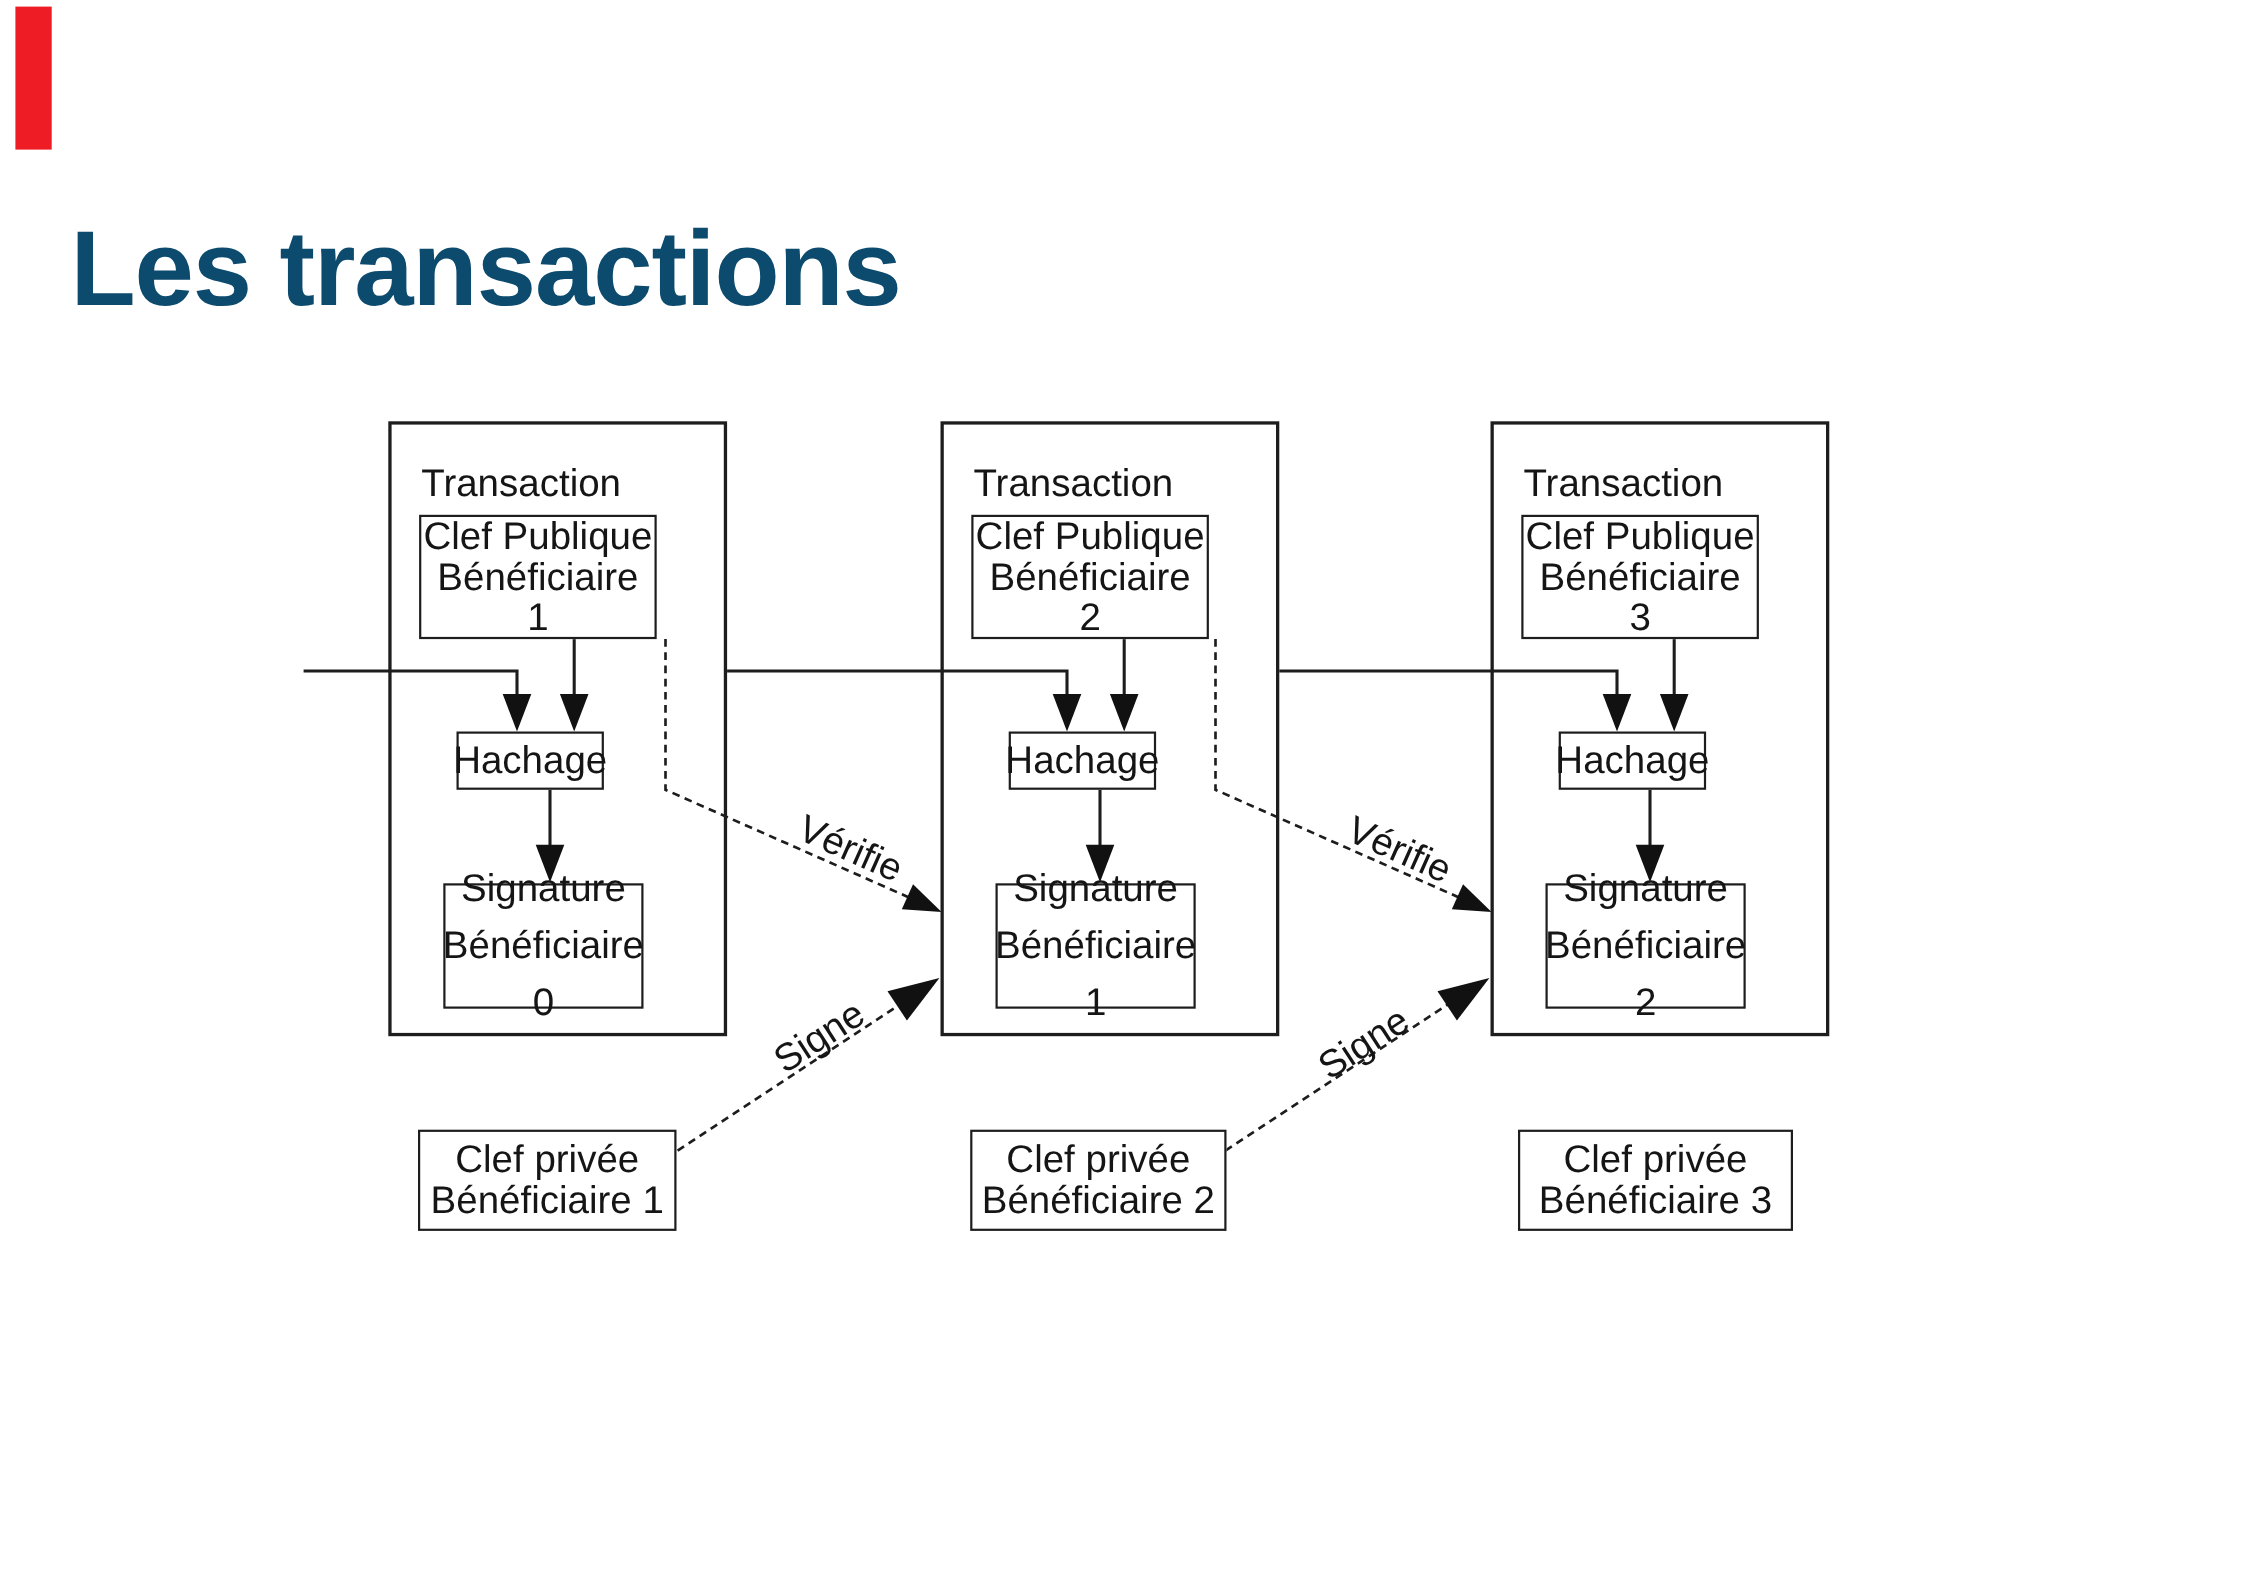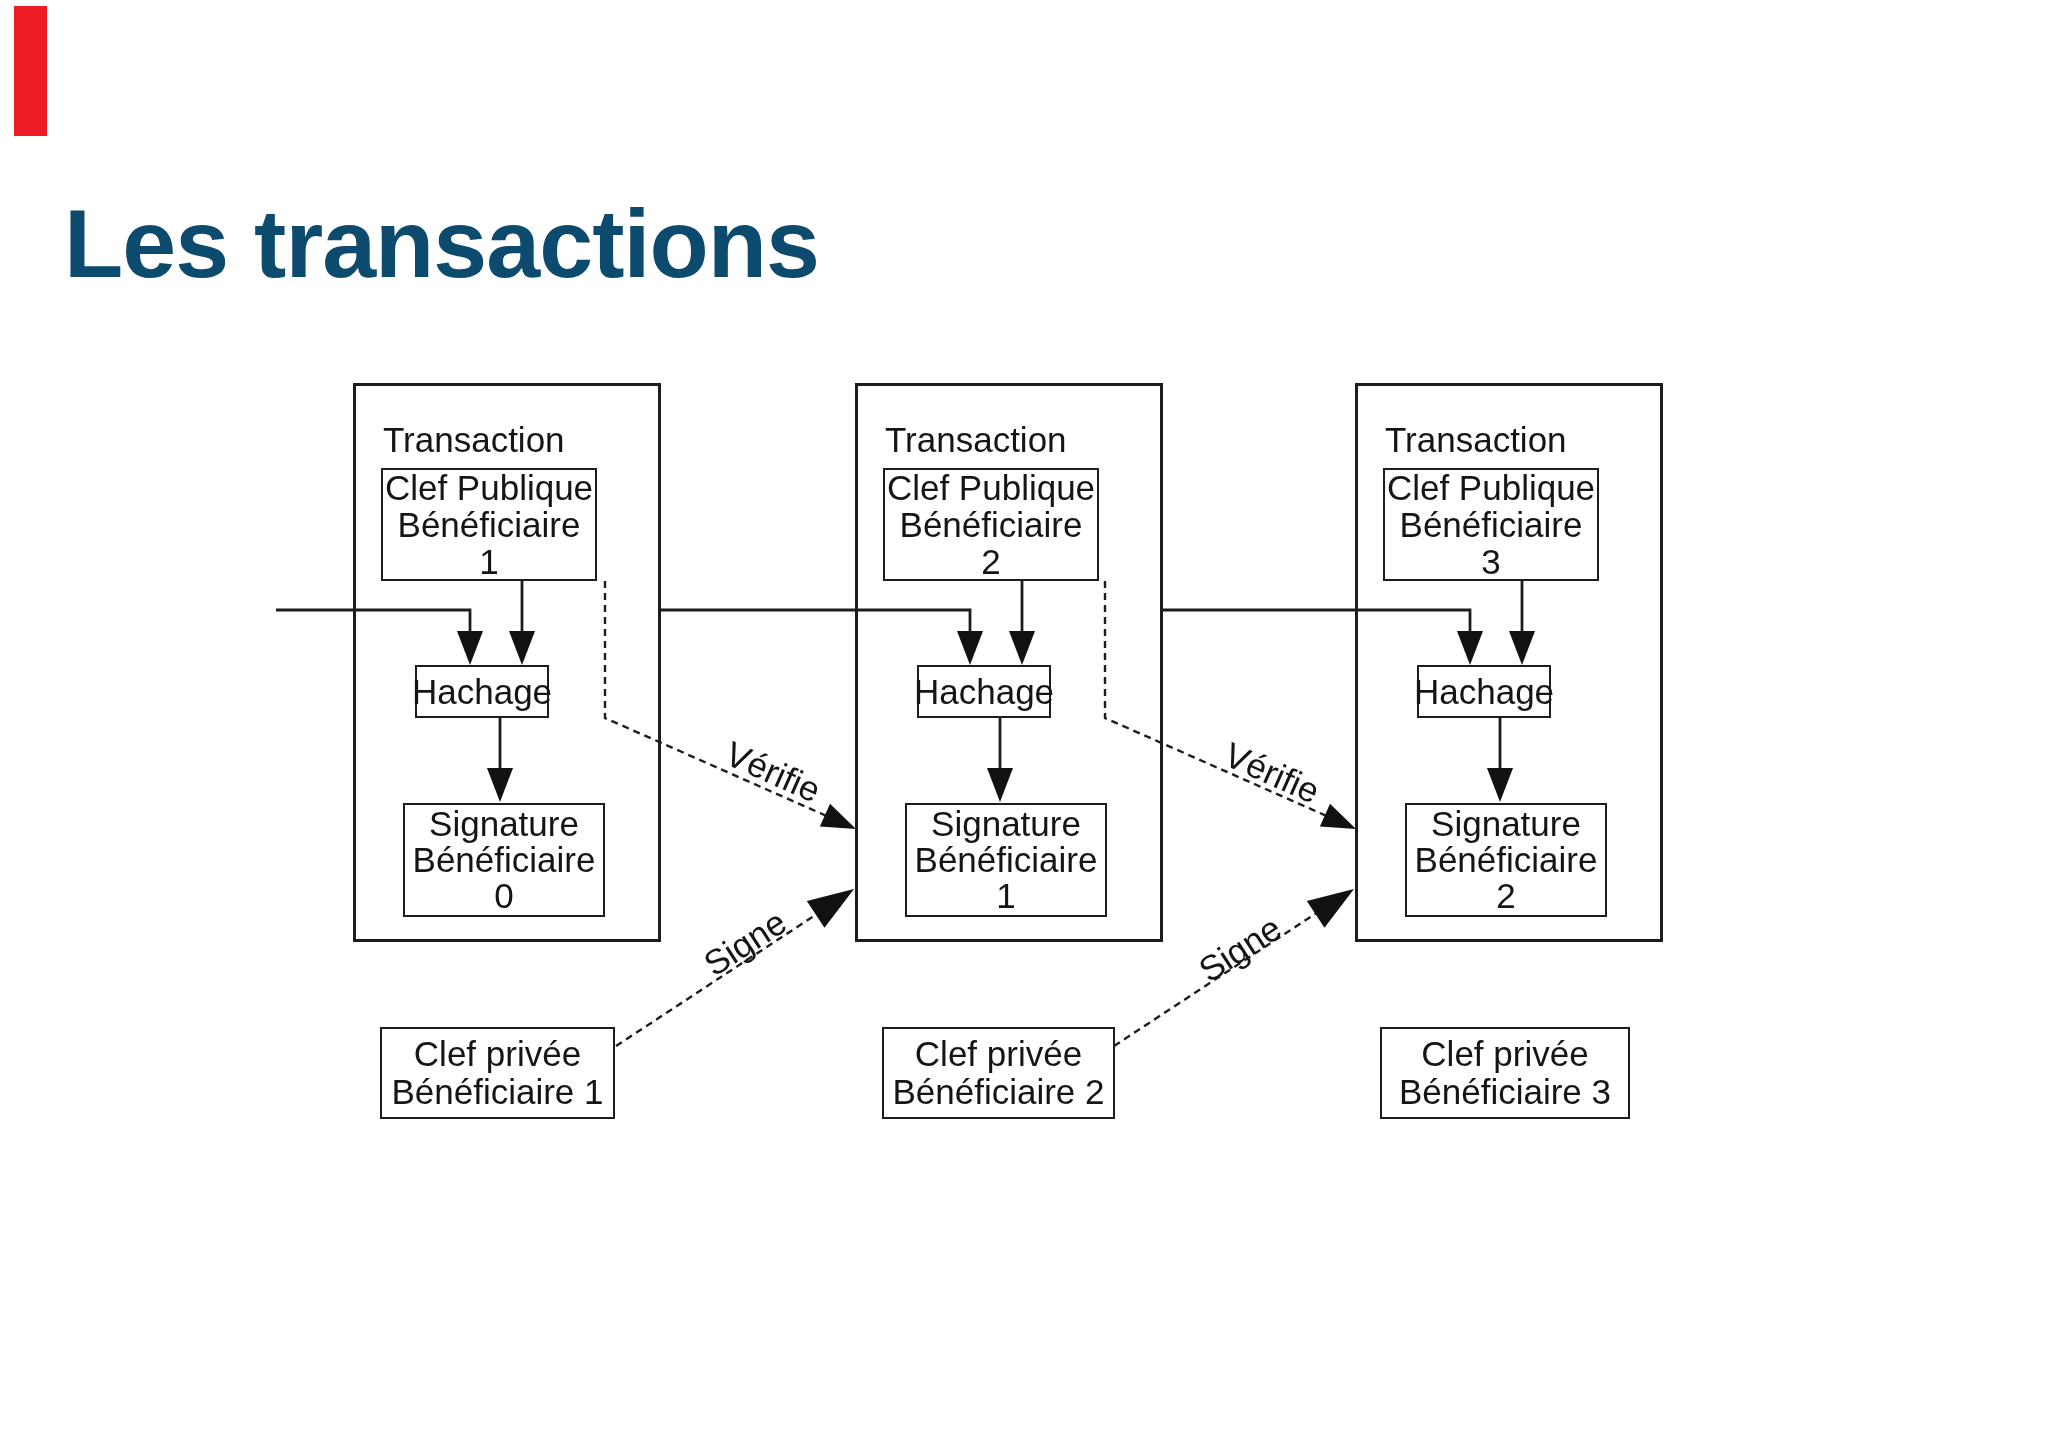--- a/index.html
+++ b/index.html
@@ -23,21 +23,21 @@
   .txn-group{position:absolute;top:383px;width:308px;height:559px;}
   .txn-frame{position:absolute;left:0;top:0;right:0;bottom:0;border:3px solid #1d1d1d;box-sizing:border-box;}
   .txn-title{position:absolute;left:30px;top:22px;font-size:35px;line-height:38px;white-space:nowrap;margin-top:16px;}
   .dbox{
     position:absolute;border:2.5px solid #1d1d1d;box-sizing:border-box;
     display:flex;flex-direction:column;align-items:center;justify-content:center;
     text-align:center;background:#ffffff;
   }
   .pubkey-box{left:28px;top:85px;width:216px;height:113px;font-size:35px;line-height:37px;}
   .hash-box{left:62px;top:282px;width:134px;height:53px;font-size:35px;line-height:36px;}
-  .sig-box{left:50px;top:420px;width:202px;height:114px;font-size:35px;line-height:36px;}
+  .sig-box{left:50px;top:420px;width:182px;height:114px;font-size:35px;line-height:36px;gap:16px;}
   .privkey-box{position:absolute;top:1027px;height:92px;font-size:35px;line-height:38px;text-align:center;}
   .privkey-1{left:380px;width:235px;}
   .privkey-2{left:882px;width:233px;}
   .privkey-3{left:1380px;width:250px;}
   .edge-label{
     position:absolute;font-size:35px;white-space:nowrap;
     transform:translate(-50%,-50%) rotate(var(--rot));
   }
   .lbl-verify-1{left:773px;top:772px;--rot:24deg;}
   .lbl-sign-1{left:745px;top:943px;--rot:-33deg;}

